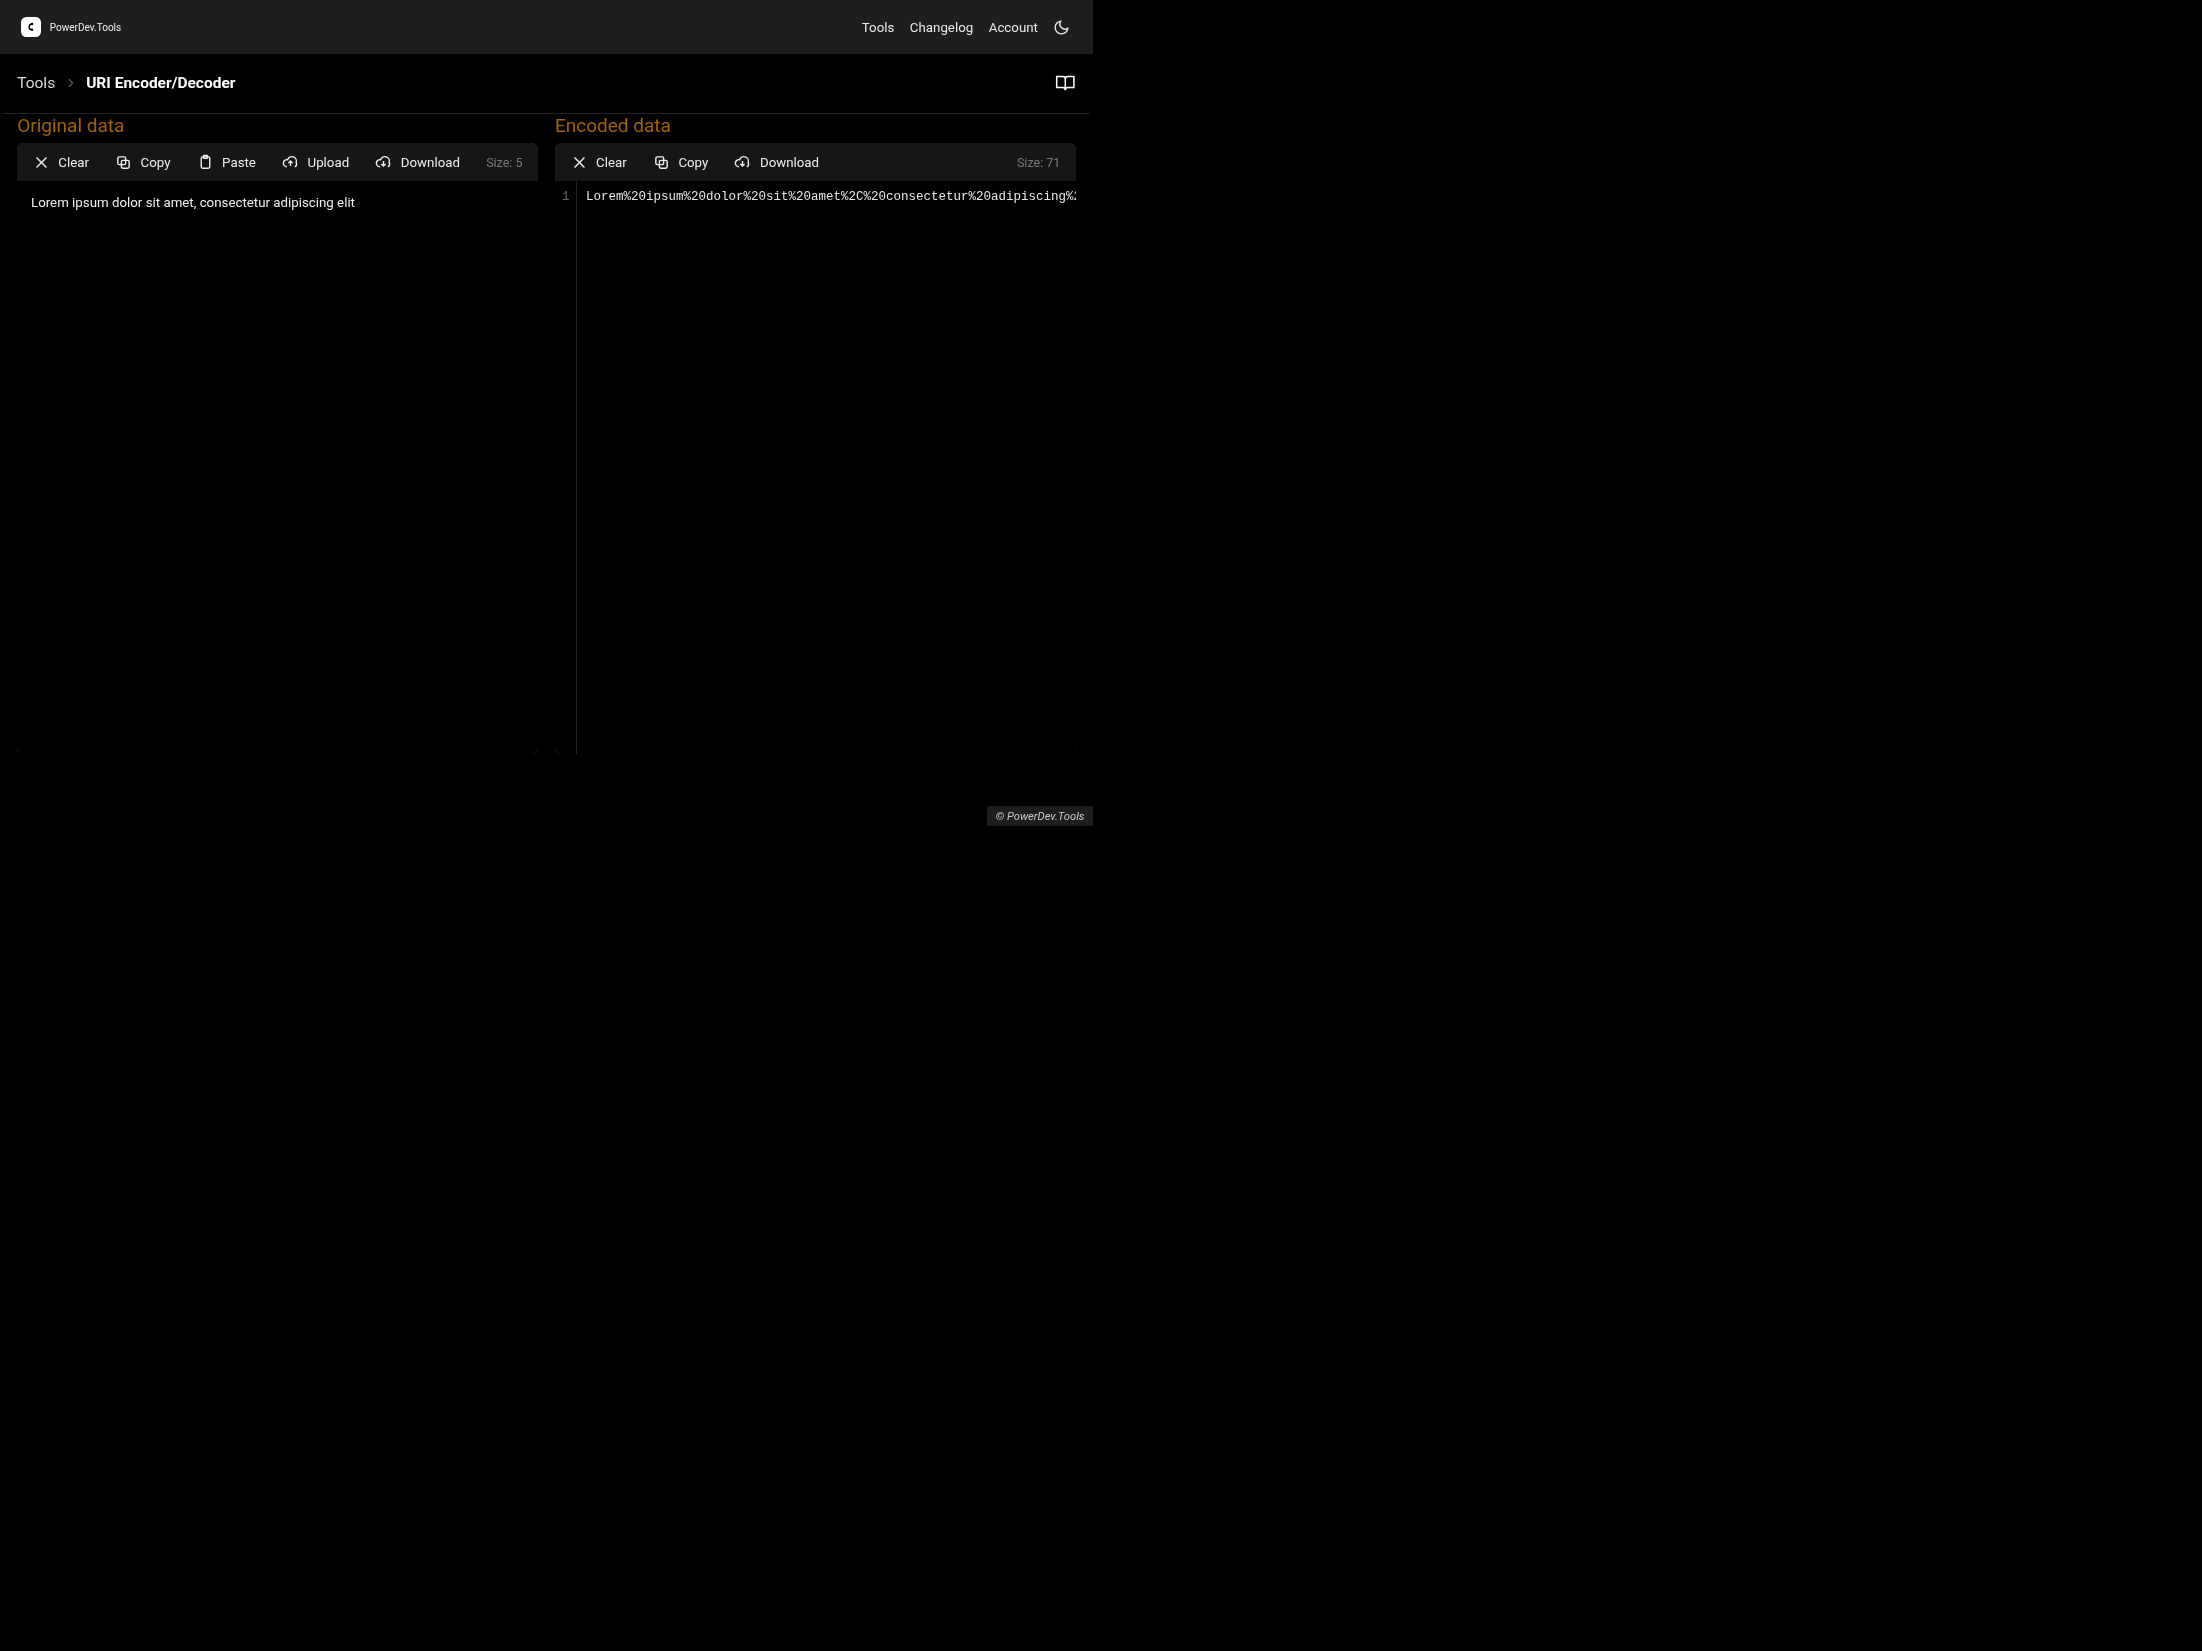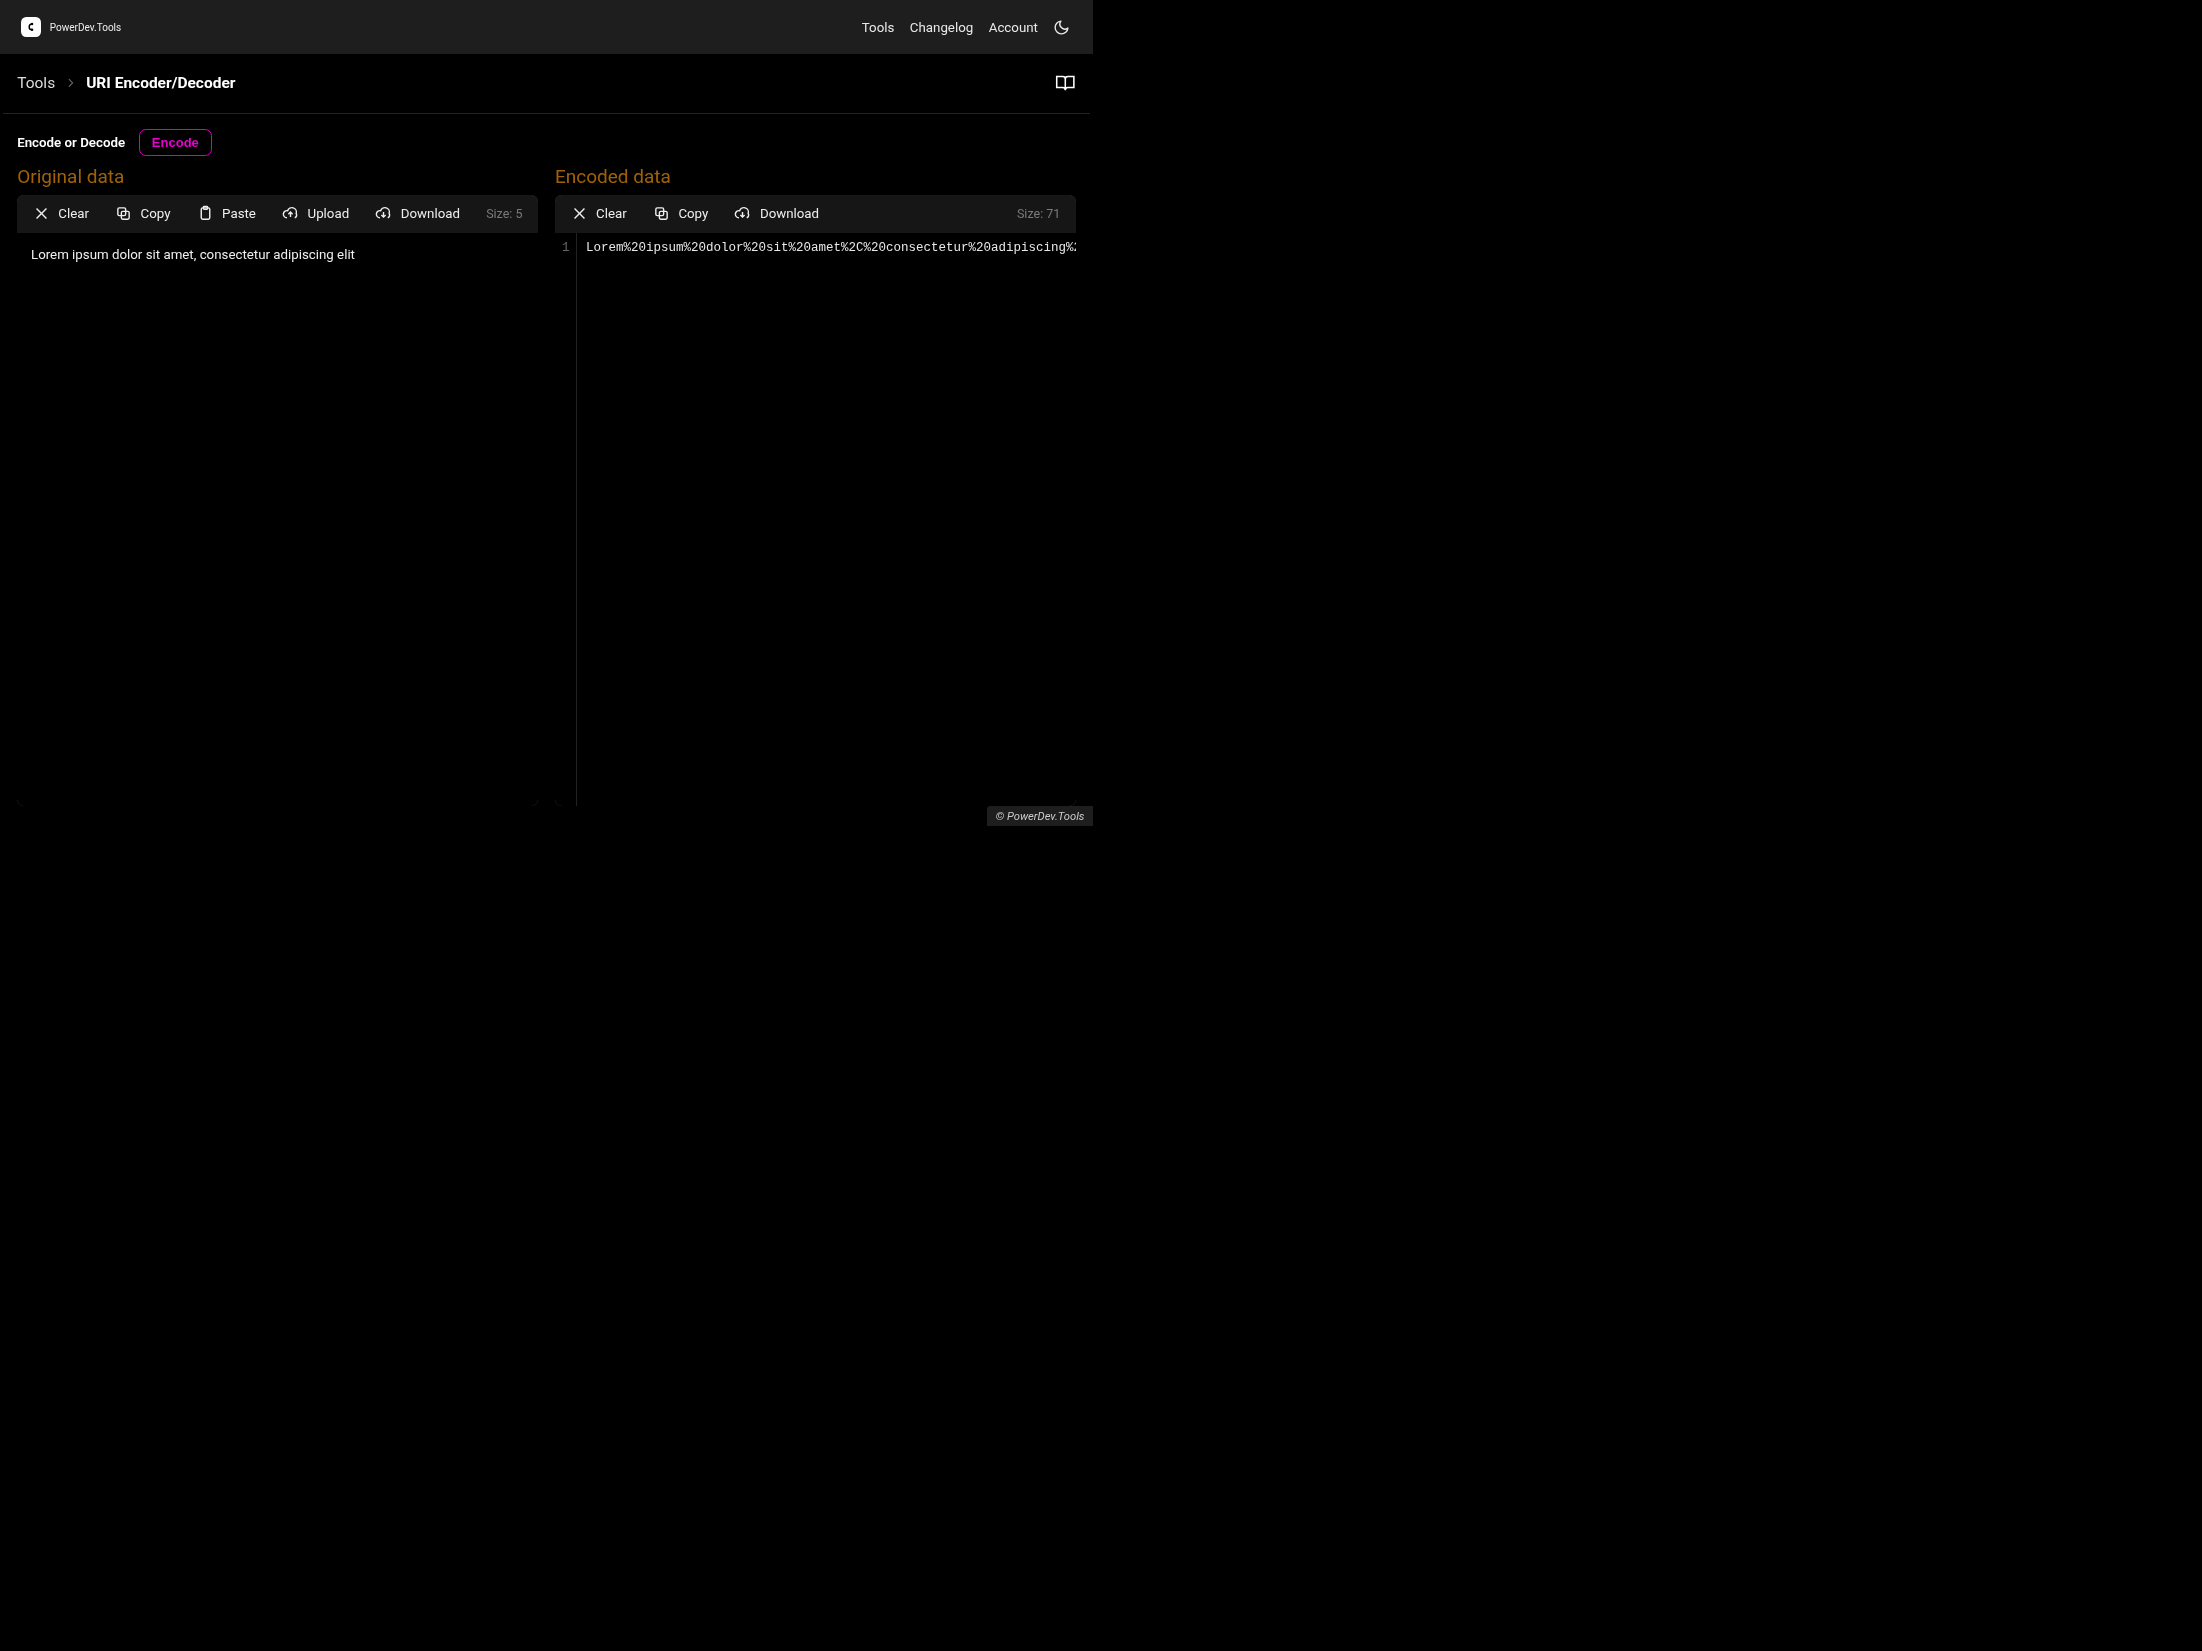--- a/index.html
+++ b/index.html
@@ -204,24 +204,20 @@
       </span>
       <span class="crumb-current">URI Encoder/Decoder</span>
     </div>
     <div class="docs-icon">
       <svg viewBox="0 0 24 24">
           <path d="M2 4h7a3 3 0 0 1 3 3v13a3 3 0 0 0-3-3H2zM22 4h-7a3 3 0 0 0-3 3v13a3 3 0 0 1 3-3h7z"></path>
         </svg>
     </div>
   </div>
 
-  <div class="mode-row">
-    <span class="mode-label">Encode or Decode</span>
-    <button class="mode-pill">Encode</button>
-  </div>
 
   <div class="panes">
 
     <div class="pane">
       <div class="pane-title">Original data</div>
       <div class="pane-box">
         <div class="toolbar">
           <div class="tbtn">
             <svg viewBox="0 0 24 24">
                 <line x1="5" y1="5" x2="19" y2="19"></line>

